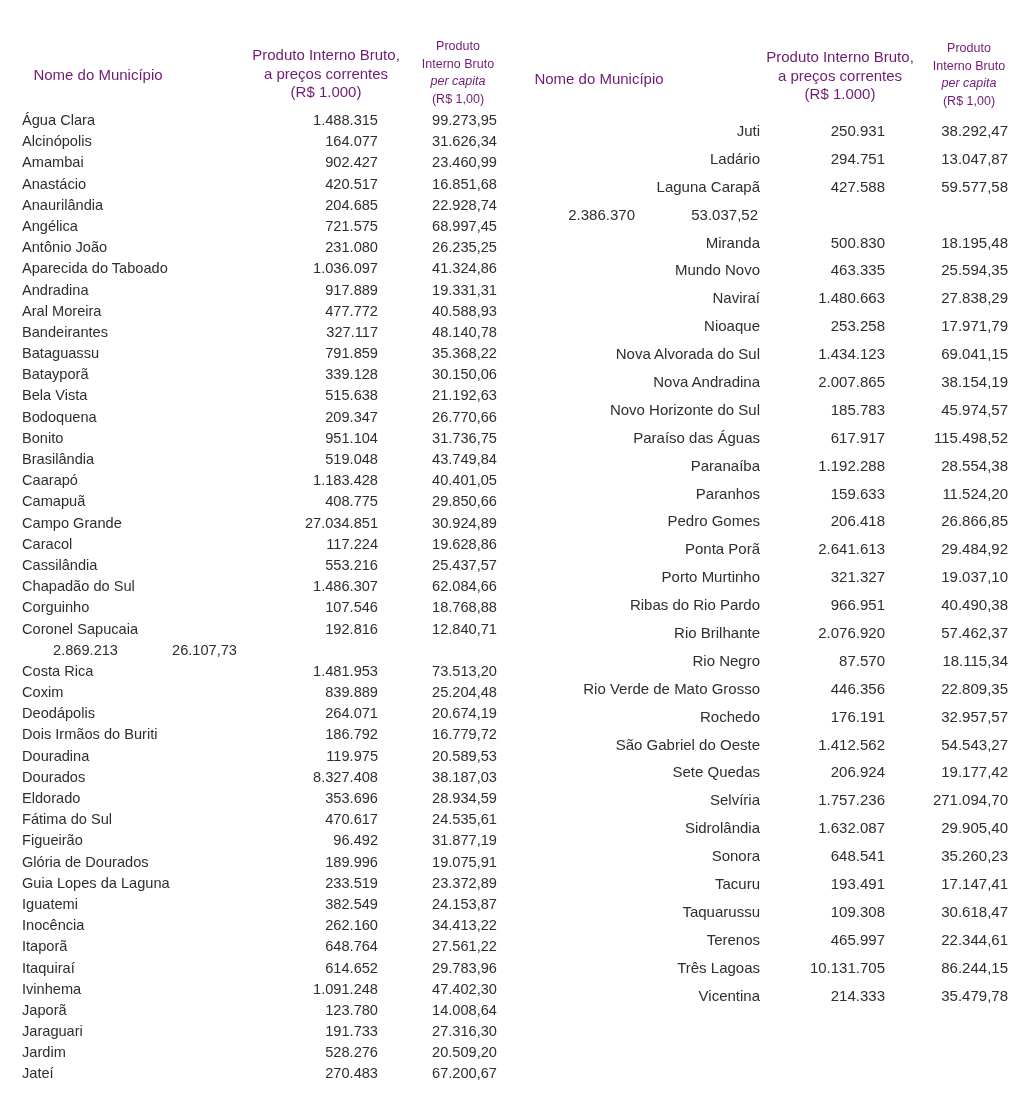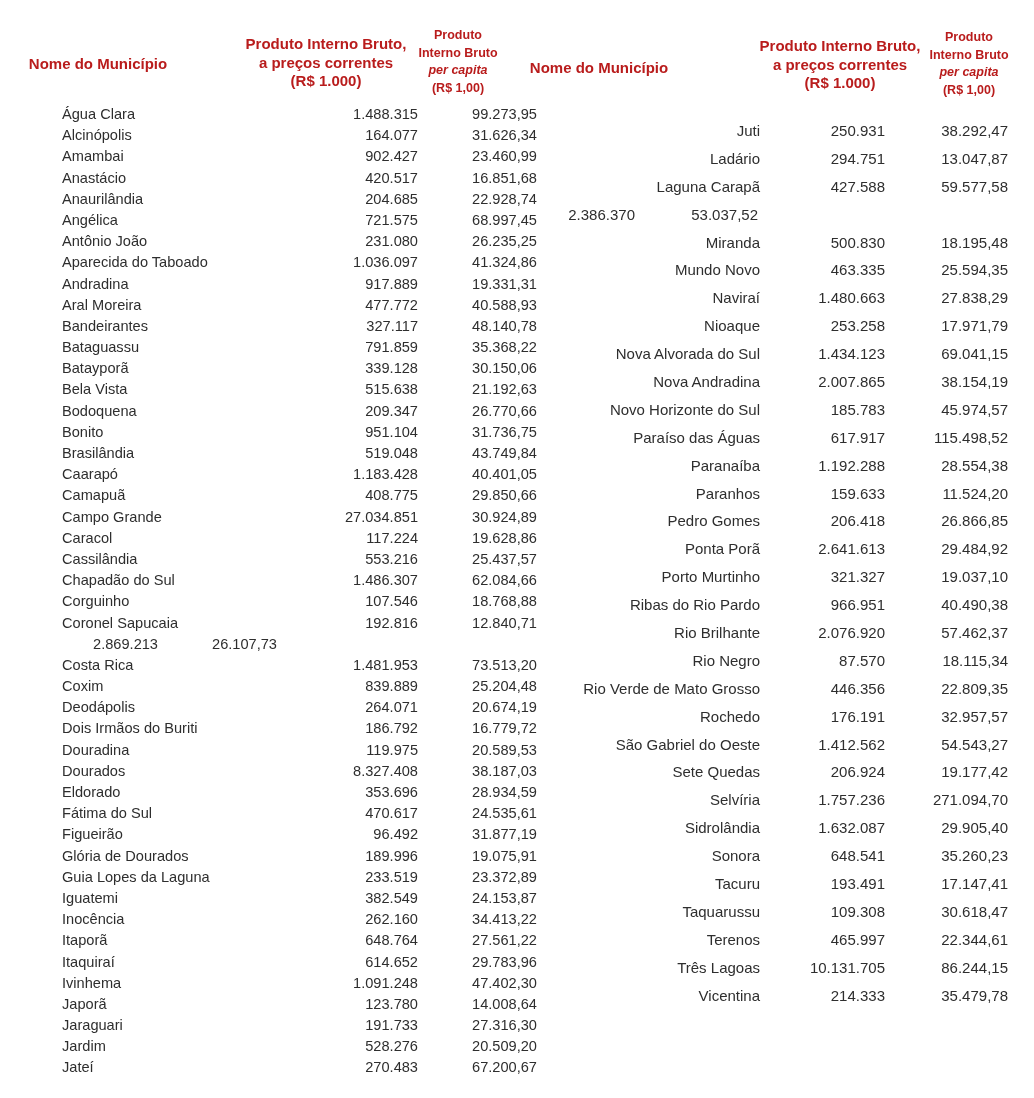--- a/index.html
+++ b/index.html
@@ -15,39 +15,40 @@
     color: #2e2e2e;
   }
 
   .panel { position: absolute; top: 0; height: 1098px; }
   .panel.left  { left: 0;     width: 510px; }
   .panel.right { left: 510px; width: 524px; }
 
   
   .hdr {
     position: absolute;
-    font-weight: bold;
-    color: #b91c1c;
+    font-weight: normal;
+    color: #701a75;
     text-align: center;
     white-space: pre-line;
+    margin-top: 11px;
   }
   .left .hdr-name { left: 20px;  top: 55px; width: 156px; font-size: 15px; line-height: 17px; }
   .left .hdr-gdp  { left: 240px; top: 35px; width: 172px; font-size: 15px; line-height: 18.5px; }
   .left .hdr-cap  { left: 411px; top: 27px; width: 94px;  font-size: 12.5px; line-height: 17.5px; }
 
   .right .hdr-name { left: 18px;  top: 59px; width: 142px; font-size: 15px; line-height: 17px; }
   .right .hdr-gdp  { left: 244px; top: 37px; width: 172px; font-size: 15px; line-height: 18.5px; }
   .right .hdr-cap  { left: 411px; top: 29px; width: 96px;  font-size: 12.5px; line-height: 17.5px; }
 
   .hdr .italic-line { font-style: italic; }
   .hdr-line { display: block; }
 
   
   .rows { position: absolute; left: 0; width: 100%; }
-  .left  .rows { top: 104px; padding-left: 40px; }
+  .left  .rows { top: 110px; }
   .right .rows { top: 117px; }
 
   .row { display: flex; }
   .left  .row { height: 21.2px; line-height: 21.2px; font-size: 14.6px; }
   .right .row { height: 27.9px; line-height: 27.9px; font-size: 15px; }
 
   .cell { white-space: nowrap; overflow: visible; }
   .cell.gdp, .cell.cap { text-align: right; font-variant-numeric: tabular-nums; }
 
   .left .cell.name { flex: 0 0 260px; padding-left: 22px; }

